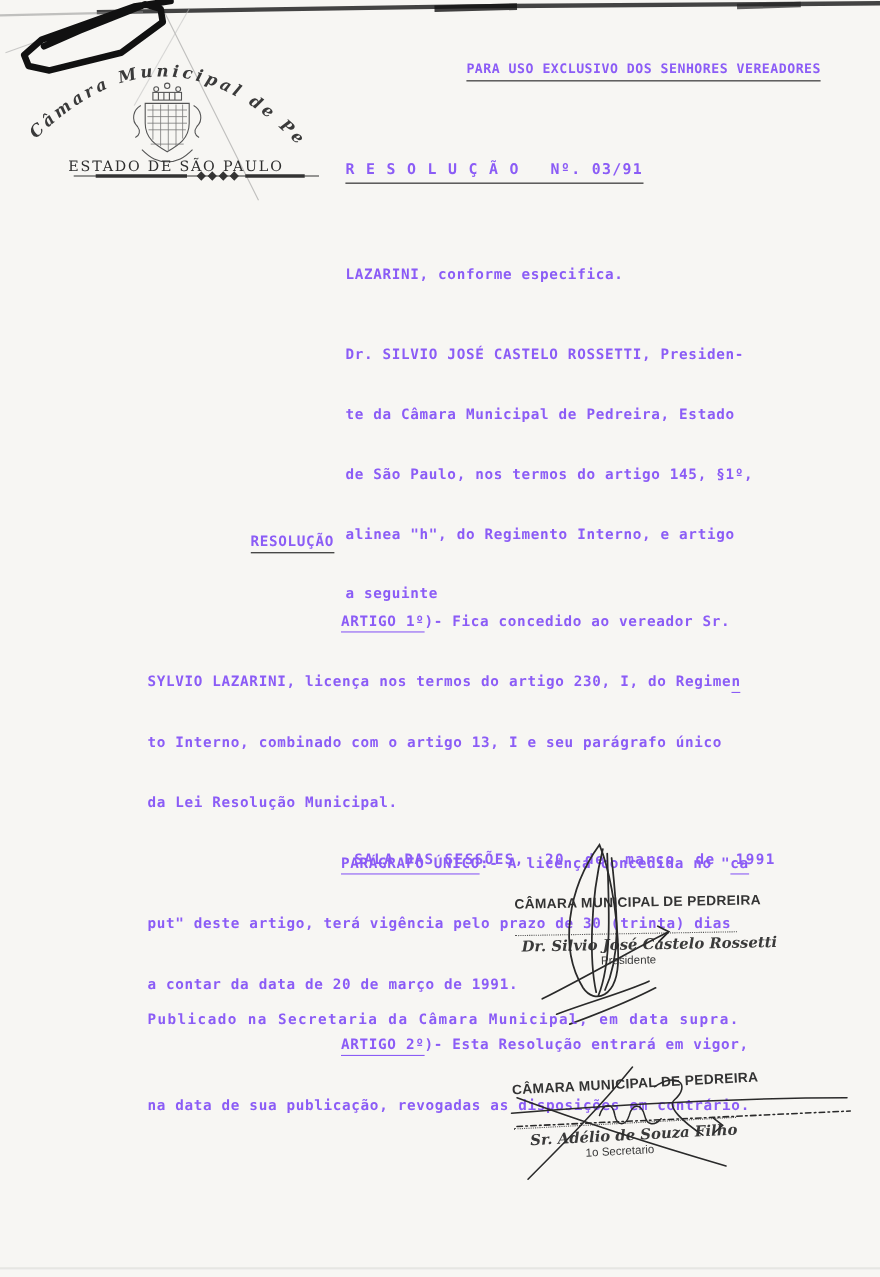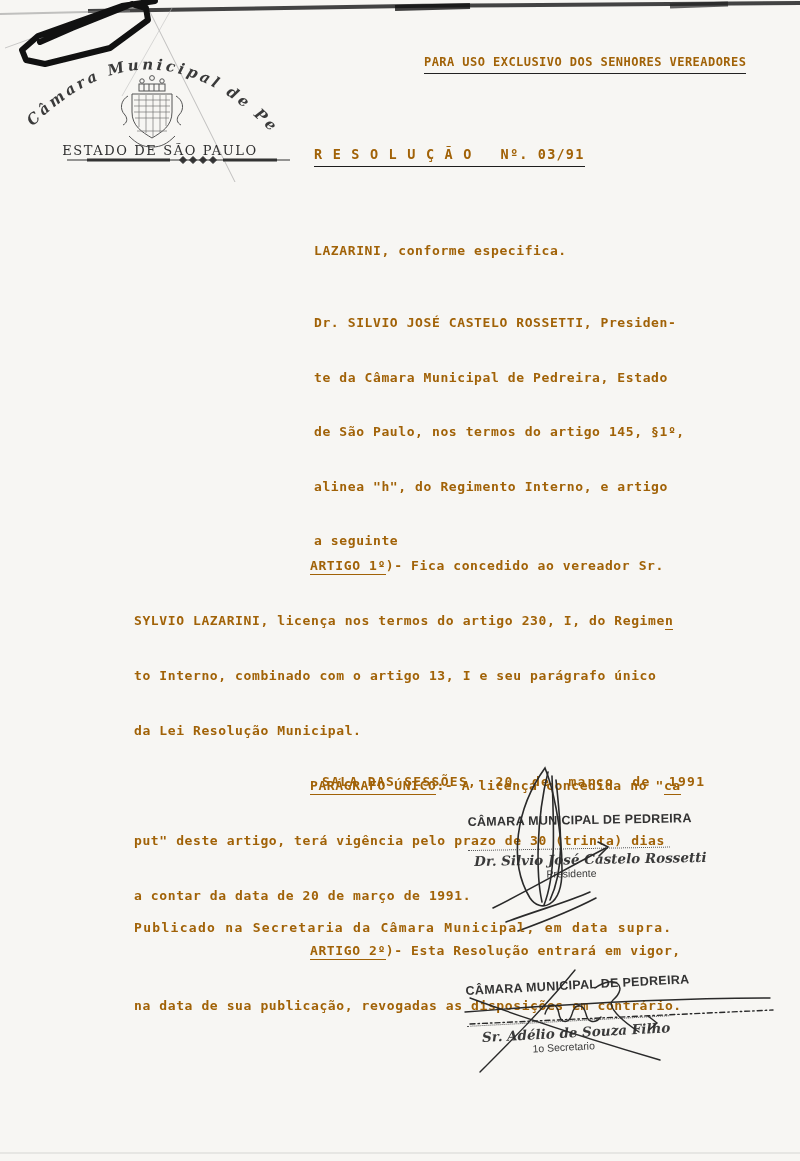--- a/index.html
+++ b/index.html
@@ -1,18 +1,18 @@
 <!DOCTYPE html>
 <html><head>
 <meta charset="utf-8">
 <style>
   html,body{margin:0;padding:0;background:#d8d8d6;}
   .doc{position:relative;width:800px;height:1161px;margin:0 auto;background:#f7f6f3;overflow:hidden;}
   .abs{position:absolute;}
-  .mono{font-family:"DejaVu Sans Mono",monospace;font-weight:bold;color:#a16207;
+  .mono{font-family:"DejaVu Sans Mono",monospace;font-weight:bold;color:#8b5cf6;
         font-size:13px;letter-spacing:0.6px;white-space:pre;}
   .lines25 div{line-height:25px;}
   .lines245 div{line-height:24.5px;}
   .indent{padding-left:176px;}
   .ul{border-bottom:1.6px solid currentColor;padding-bottom:1px;}
   .conf{font-size:12px;letter-spacing:0.45px;border-bottom:1.7px solid #222;padding-bottom:4px;}
   .title{font-size:13.5px;letter-spacing:1.2px;border-bottom:1.9px solid #1d1d1d;padding-bottom:4px;}
   .heading{border-bottom:1.6px solid #1d1d1d;padding-bottom:2px;}
   .sala{letter-spacing:1.3px;}
   .pub{letter-spacing:1.3px;}
@@ -91,20 +91,23 @@
   </div>
 
   <div class="abs mono lines245" style="left:314px;top:281px;">
     <div>Dr. SILVIO JOSÉ CASTELO ROSSETTI, Presiden-</div>
     <div>te da Câmara Municipal de Pedreira, Estado</div>
     <div>de São Paulo, nos termos do artigo 145, §1º,</div>
     <div>alinea "h", do Regimento Interno, e artigo</div>
     <div>a seguinte</div>
   </div>
 
+  <div class="abs mono" style="left:194px;top:470px;">
+    <span class="heading">RESOLUÇÃO</span>
+  </div>
 
   <div class="abs mono lines25" style="left:134px;top:523px;width:580px;">
     <div class="indent"><span class="ul">ARTIGO 1º</span><span>)- Fica concedido ao vereador Sr.</span></div>
     <div><span>SYLVIO LAZARINI, licença nos termos do artigo 230, I, do Regime</span><span class="ul">n</span></div>
     <div>to Interno, combinado com o artigo 13, I e seu parágrafo único</div>
     <div>da Lei Resolução Municipal.</div>
     <div class="indent"><span class="ul">PARÁGRAFO ÚNICO</span><span>:- A licença concedida no "</span><span class="ul">ca</span></div>
     <div>put" deste artigo, terá vigência pelo prazo de 30 (trinta) dias</div>
     <div>a contar da data de 20 de março de 1991.</div>
     <div class="indent"><span class="ul">ARTIGO 2º</span><span>)- Esta Resolução entrará em vigor,</span></div>

